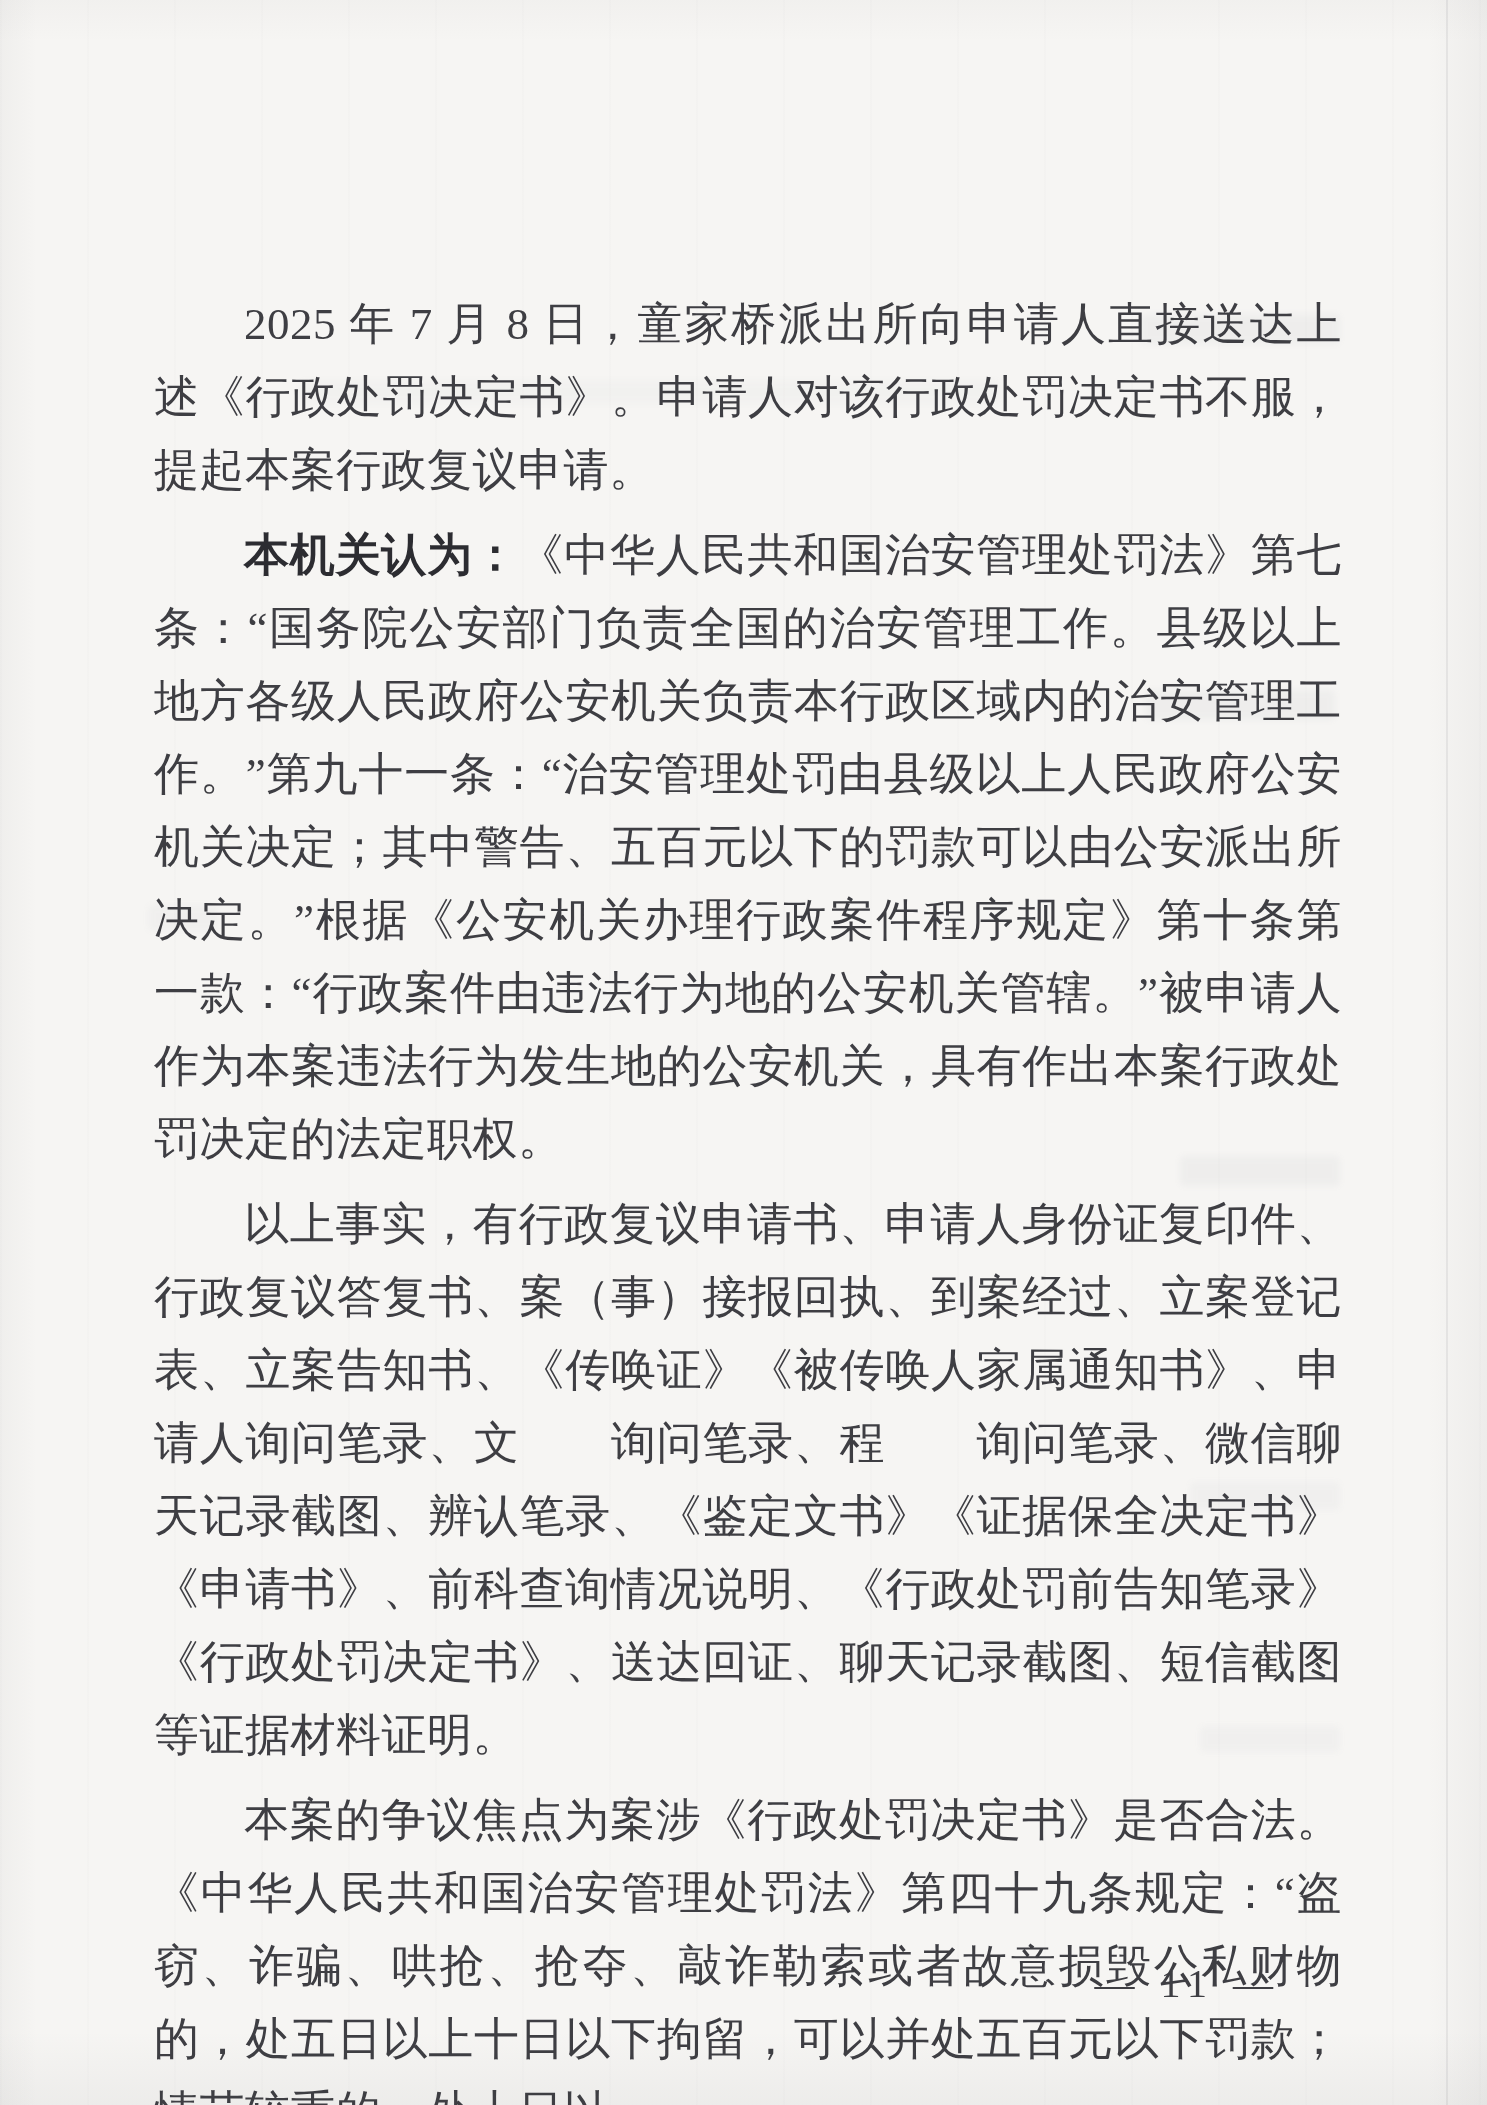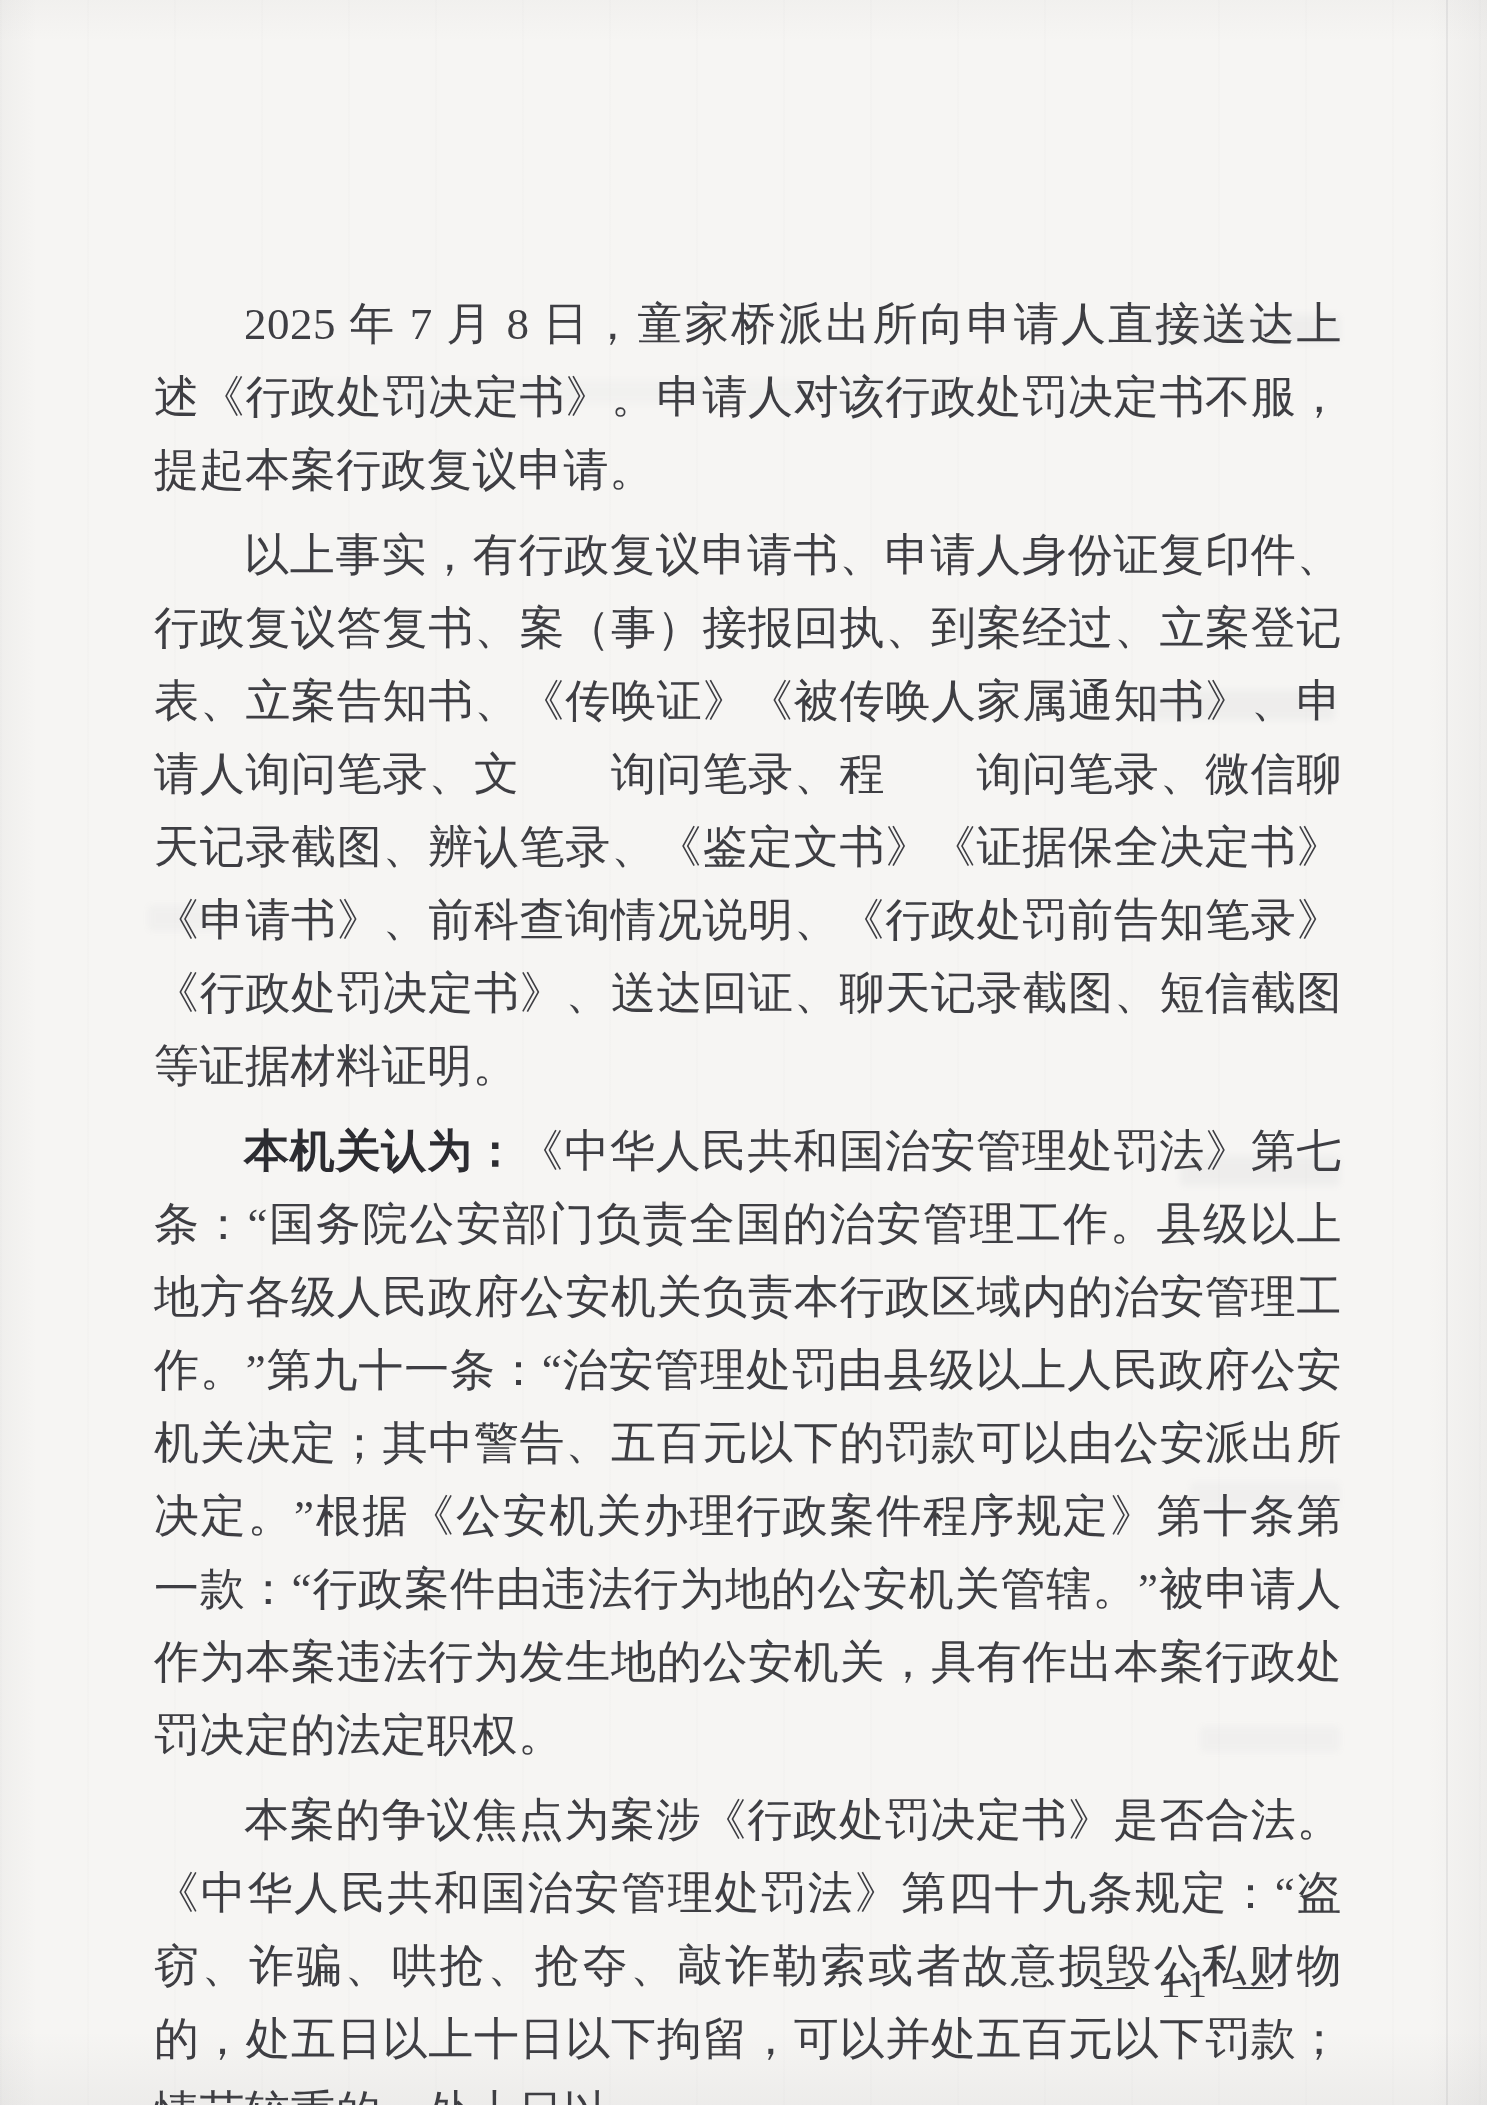--- a/index.html
+++ b/index.html
@@ -99,24 +99,24 @@
   <div class="ghost g4"></div>
   <div class="ghost g5"></div>
   <div class="ghost g6"></div>
   <div class="ghost g7"></div>
 
   <div class="content">
     <p>
       <strong></strong><span>2025 年 7 月 8 日，童家桥派出所向申请人直接送达上述《行政处罚决定书》。申请人对该行政处罚决定书不服，提起本案行政复议申请。</span>
     </p>
     <p>
-      <strong></strong><span>以上事实，有行政复议申请书、申请人身份证复印件、行政复议答复书、案（事）接报回执、到案经过、立案登记表、立案告知书、《传唤证》《被传唤人家属通知书》、申请人询问笔录、文　　询问笔录、程　　询问笔录、微信聊天记录截图、辨认笔录、《鉴定文书》《证据保全决定书》《申请书》、前科查询情况说明、《行政处罚前告知笔录》《行政处罚决定书》、送达回证、聊天记录截图、短信截图等证据材料证明。</span>
+      <strong>本机关认为：</strong><span>《中华人民共和国治安管理处罚法》第七条：“国务院公安部门负责全国的治安管理工作。县级以上地方各级人民政府公安机关负责本行政区域内的治安管理工作。”第九十一条：“治安管理处罚由县级以上人民政府公安机关决定；其中警告、五百元以下的罚款可以由公安派出所决定。”根据《公安机关办理行政案件程序规定》第十条第一款：“行政案件由违法行为地的公安机关管辖。”被申请人作为本案违法行为发生地的公安机关，具有作出本案行政处罚决定的法定职权。</span>
     </p>
     <p>
-      <strong>本机关认为：</strong><span>《中华人民共和国治安管理处罚法》第七条：“国务院公安部门负责全国的治安管理工作。县级以上地方各级人民政府公安机关负责本行政区域内的治安管理工作。”第九十一条：“治安管理处罚由县级以上人民政府公安机关决定；其中警告、五百元以下的罚款可以由公安派出所决定。”根据《公安机关办理行政案件程序规定》第十条第一款：“行政案件由违法行为地的公安机关管辖。”被申请人作为本案违法行为发生地的公安机关，具有作出本案行政处罚决定的法定职权。</span>
+      <strong></strong><span>以上事实，有行政复议申请书、申请人身份证复印件、行政复议答复书、案（事）接报回执、到案经过、立案登记表、立案告知书、《传唤证》《被传唤人家属通知书》、申请人询问笔录、文　　询问笔录、程　　询问笔录、微信聊天记录截图、辨认笔录、《鉴定文书》《证据保全决定书》《申请书》、前科查询情况说明、《行政处罚前告知笔录》《行政处罚决定书》、送达回证、聊天记录截图、短信截图等证据材料证明。</span>
     </p>
     <p>
       <strong></strong><span>本案的争议焦点为案涉《行政处罚决定书》是否合法。《中华人民共和国治安管理处罚法》第四十九条规定：“盗窃、诈骗、哄抢、抢夺、敲诈勒索或者故意损毁公私财物的，处五日以上十日以下拘留，可以并处五百元以下罚款；情节较重的，处十日以</span>
     </p>
   </div>
 
   <div class="page-num">— 11 —</div>
 </div>
 
 </body></html>

